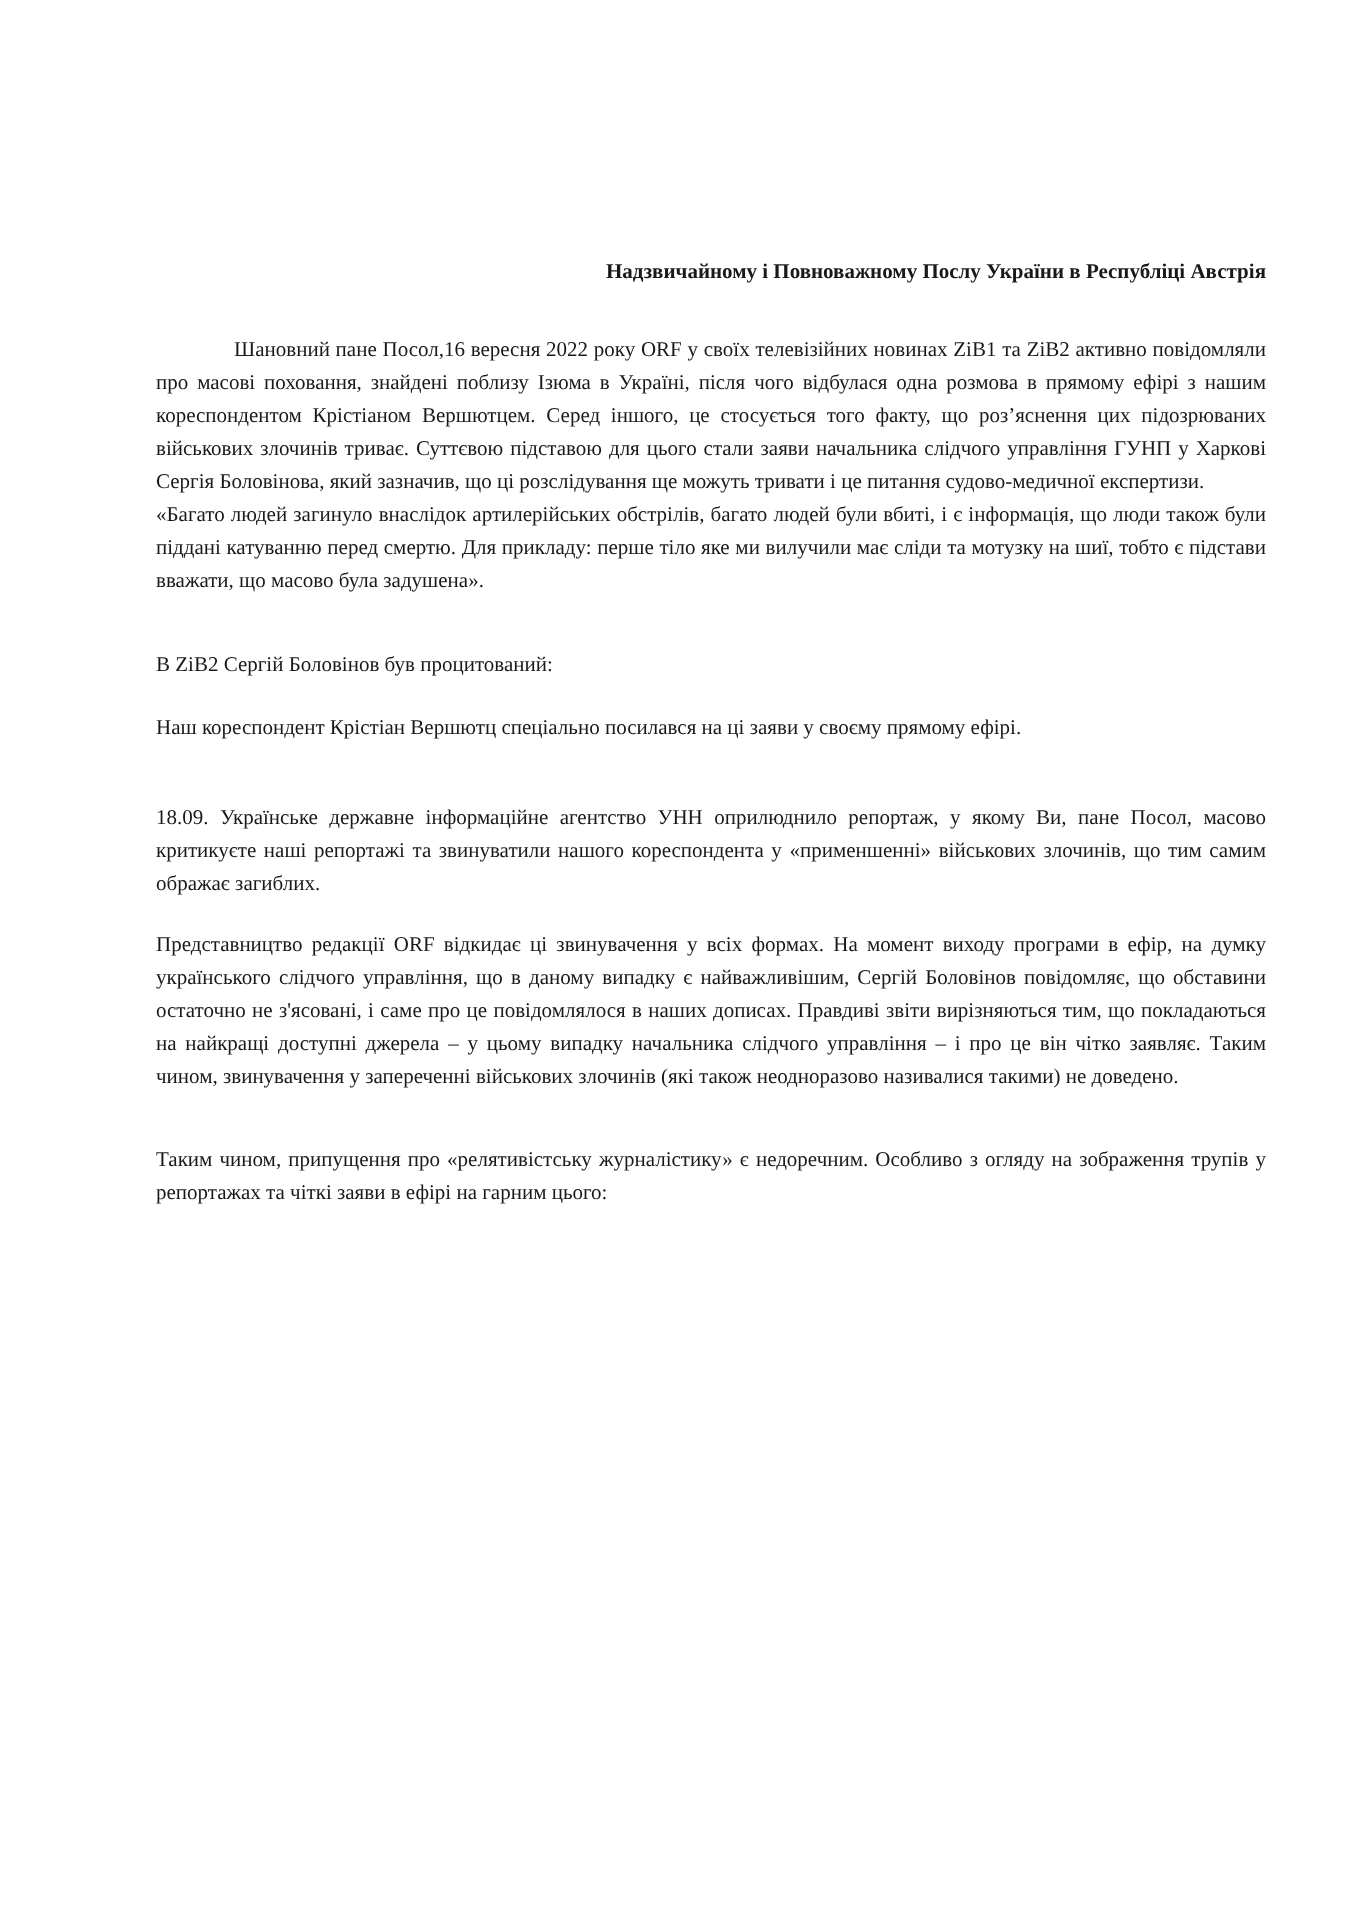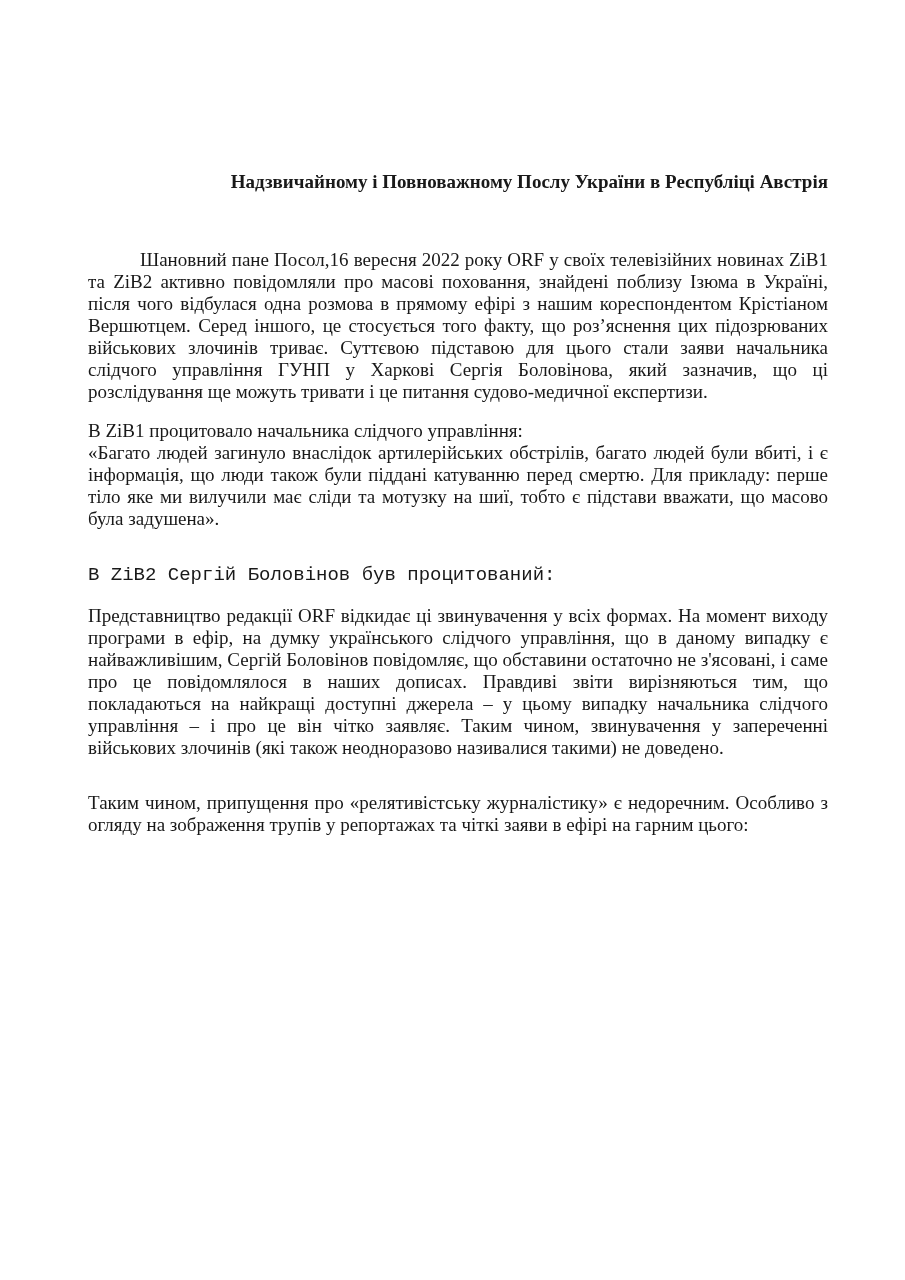--- a/index.html
+++ b/index.html
@@ -11,60 +11,61 @@
     position: relative;
     width: 905px;
     height: 1280px;
     background: #ffffff;
     overflow: hidden;
     font-family: "Liberation Serif", "DejaVu Serif", serif;
     color: #191919;
   }
   .content {
     position: absolute;
-    left: 88px;
+    left: 104px;
     top: 170px;
     width: 740px;
-    font-size: 19px;
+    font-size: 14px;
     line-height: 22px;
     text-align: justify;
     hyphens: none;
   }
   .recipient {
     text-align: right;
     font-weight: bold;
     line-height: 23px;
   }
   .para { margin: 0; }
   .indent-first { text-indent: 52px; }
-  .mt-intro        { margin-top: 56px; }
+  .mt-intro        { margin-top: 30px; }
   .mt-zib1         { margin-top: 17px; }
-  .mt-zib2         { margin-top: 34px; font-family: Liberation Mono, monospace; }
+  .mt-zib2         { margin-top: 34px; }
   .mt-correspondent{ margin-top: 20px; }
   .mt-unn          { margin-top: 38px; }
   .mt-orf          { margin-top: 19px; }
   .mt-conclusion   { margin-top: 33px; }
 </style>
 </head>
 <body>
 
 <div class="page">
   <div class="content">
 
     <div class="recipient">
       <div>Надзвичайному і Повноважному Послу України в Республіці Австрія</div>
     </div>
 
     <p class="para indent-first mt-intro">Шановний пане Посол,16 вересня 2022 року ORF у своїх телевізійних новинах ZiB1 та ZiB2 активно повідомляли про масові поховання, знайдені поблизу Ізюма в Україні, після чого відбулася одна розмова в прямому ефірі з нашим кореспондентом Крістіаном Вершютцем. Серед іншого, це стосується того факту, що роз’яснення цих підозрюваних військових злочинів триває. Суттєвою підставою для цього стали заяви начальника слідчого управління ГУНП у Харкові Сергія Боловінова, який зазначив, що ці розслідування ще можуть тривати і це питання судово-медичної експертизи.</p>
 
-    <p class="para mt-zib1">В ZiB1 процитовало начальника слідчого управління:</p>
     <p class="para">«Багато людей загинуло внаслідок артилерійських обстрілів, багато людей були вбиті, і є інформація, що люди також були піддані катуванню перед смертю. Для прикладу: перше тіло яке ми вилучили має сліди та мотузку на шиї, тобто є підстави вважати, що масово була задушена».</p>
 
     <p class="para mt-zib2">В ZiB2 Сергій Боловінов був процитований:</p>
 
+    <p class="para mt-correspondent">Наш кореспондент Крістіан Вершютц спеціально посилався на ці заяви у своєму прямому ефірі.</p>
 
+    <p class="para mt-unn">18.09. Українське державне інформаційне агентство УНН оприлюднило репортаж, у якому Ви, пане Посол, масово критикуєте наші репортажі та звинуватили нашого кореспондента у «применшенні» військових злочинів, що тим самим ображає загиблих.</p>
 
     <p class="para mt-orf">Представництво редакції ORF відкидає ці звинувачення у всіх формах. На момент виходу програми в ефір, на думку українського слідчого управління, що в даному випадку є найважливішим, Сергій Боловінов повідомляє, що обставини остаточно не з'ясовані, і саме про це повідомлялося в наших дописах. Правдиві звіти вирізняються тим, що покладаються на найкращі доступні джерела – у цьому випадку начальника слідчого управління – і про це він чітко заявляє. Таким чином, звинувачення у запереченні військових злочинів (які також неодноразово називалися такими) не доведено.</p>
 
     <p class="para mt-conclusion">Таким чином, припущення про «релятивістську журналістику» є недоречним. Особливо з огляду на зображення трупів у репортажах та чіткі заяви в ефірі на гарним цього:</p>
 
   </div>
 </div>
 
 </body></html>

